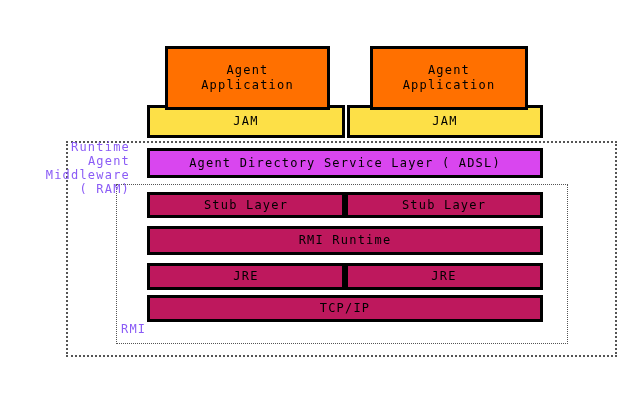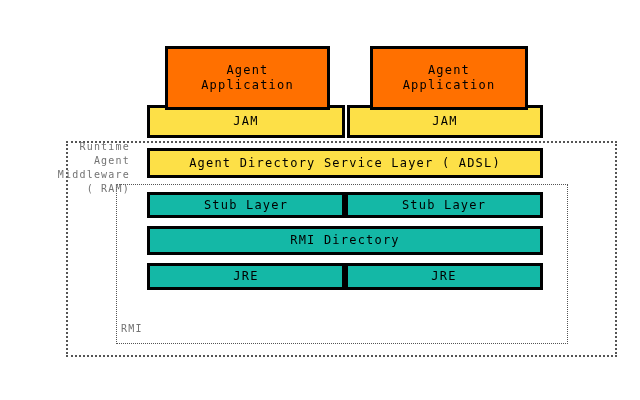--- a/index.html
+++ b/index.html
@@ -50,22 +50,22 @@
     align-items: center;
     justify-content: center;
     text-align: center;
     line-height: 1.25;
     font-size: 12px;
     letter-spacing: 1.2px;
     white-space: pre-line;
   }
   .node.orange { background: #ff7000; }
   .node.cyan   { background: #fde047; }
-  .node.green  { background: #fde047; }
-  .node.white  { background: #14b8a6; }
+  .node.green  { background: #d946ef; }
+  .node.white  { background: #be185d; }
 
   
   #agent-app-left {
     left: 165px; top: 46px;
     width: 165px; height: 64px;
     z-index: 6;
   }
   #agent-app-right {
     left: 370px; top: 46px;
     width: 158px; height: 64px;
@@ -112,25 +112,25 @@
     width: 198px; height: 27px;
   }
   
   #tcpip {
     left: 147px; top: 295px;
     width: 396px; height: 27px;
   }
   
   .plain-label {
     position: absolute;
-    font-size: 10px;
+    font-size: 12px;
     letter-spacing: 1.2px;
     line-height: 14px;
     white-space: pre-line;
-    color: #737373;
+    color: #8b5cf6;
   }
   #ram-label {
     left: 0px;
     top: 140px;
     width: 130px;
     text-align: right;
     z-index: 9;
   }
   #rmi-label {
     left: 121px;
@@ -159,19 +159,20 @@
 Application</div>
 
   <div class="node cyan" id="jam-left">JAM</div>
   <div class="node cyan" id="jam-right">JAM</div>
 
   <div class="node green" id="adsl">Agent Directory Service Layer ( ADSL)</div>
 
   <div class="node white" id="stub-left">Stub Layer</div>
   <div class="node white" id="stub-right">Stub Layer</div>
 
-  <div class="node white" id="rmi-registry">RMI Directory</div>
+  <div class="node white" id="rmi-registry">RMI Runtime</div>
 
   <div class="node white" id="jre-left">JRE</div>
   <div class="node white" id="jre-right">JRE</div>
 
+  <div class="node white" id="tcpip">TCP/IP</div>
 
 </div>
 
 </body></html>

